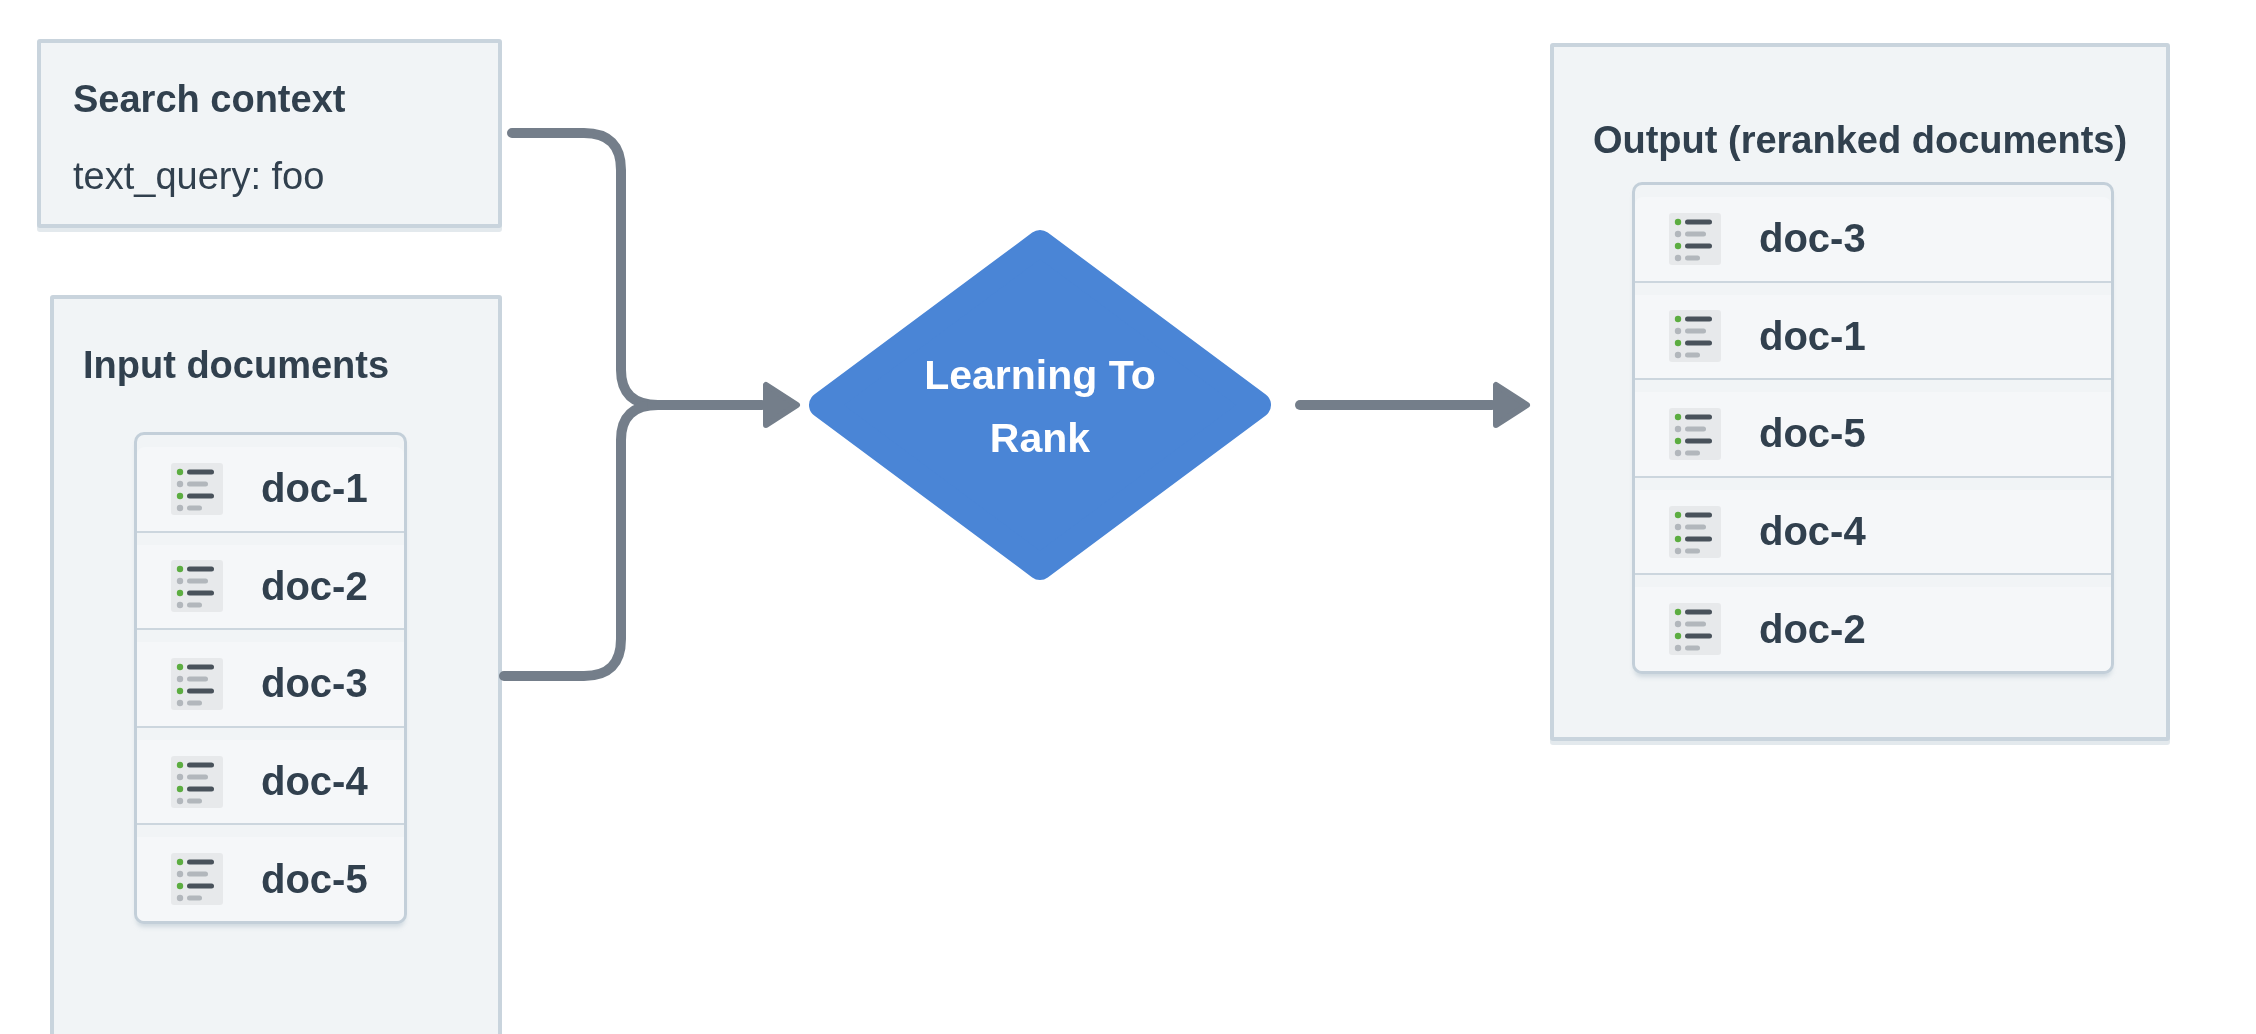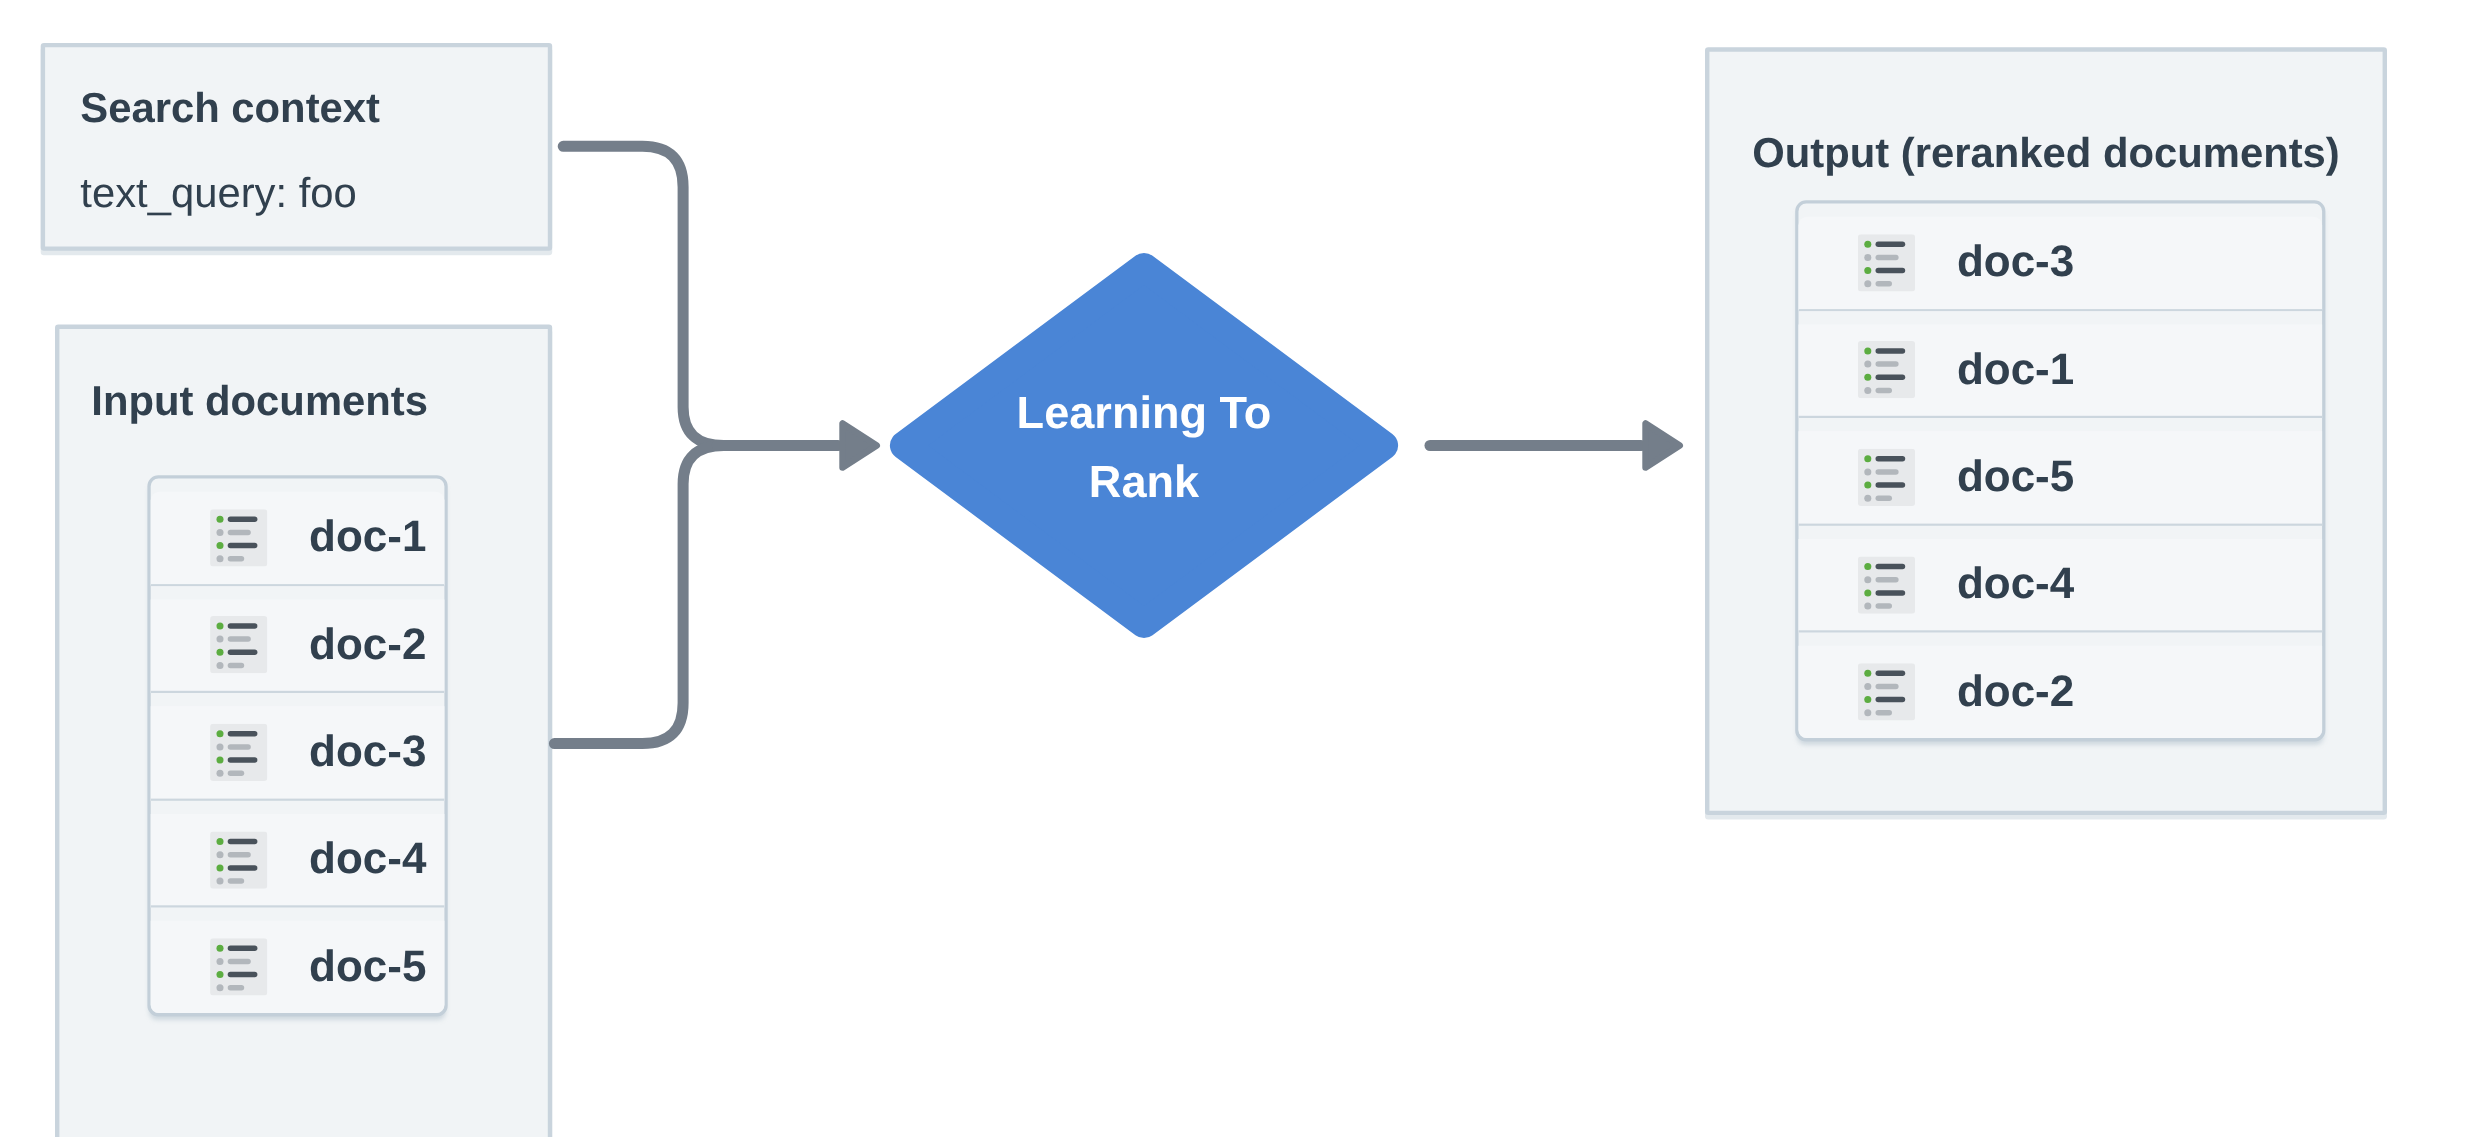--- a/index.html
+++ b/index.html
@@ -43,21 +43,21 @@
     display:flex;flex-direction:column;
     padding:0;
     box-shadow:0 5px 4px -2px rgba(176,192,204,0.5);
   }
   .input-list{left:80px;top:133px;width:273px;height:492px;}
   .output-list{left:78px;top:135px;width:482px;height:492px;}
   .doc-item{
     flex:1;
     display:flex;align-items:center;
     gap:38px;
-    padding-left:54px;
+    padding-left:34px;
     background:#f5f7f9;
     border-bottom:2px solid #ccd6de;
     box-sizing:border-box;
     margin-top:12px;
   }
   .doc-item:first-child{border-top-left-radius:8px;border-top-right-radius:8px;}
   .doc-item:last-child{border-bottom:none;border-bottom-left-radius:8px;border-bottom-right-radius:8px;}
   .doc-label{
     font-size:40px;font-weight:700;color:#31404e;white-space:nowrap;
   }

